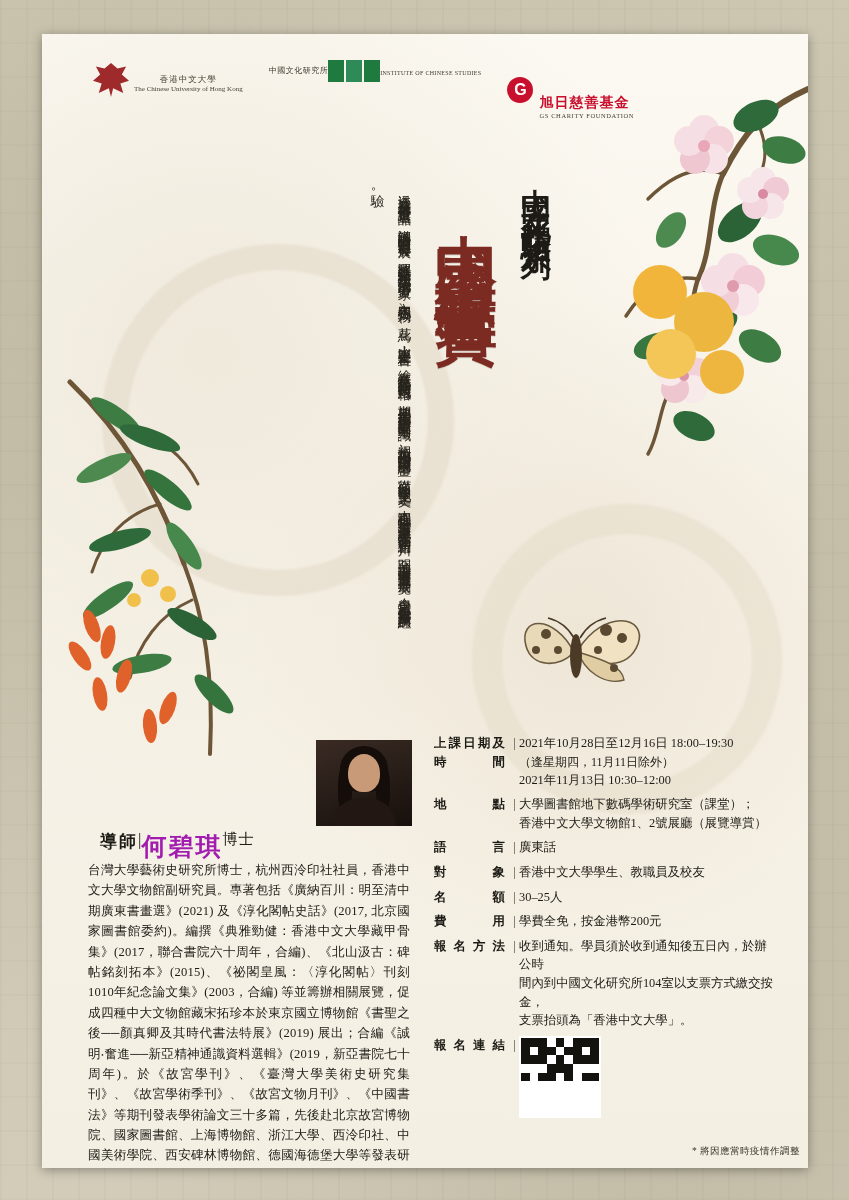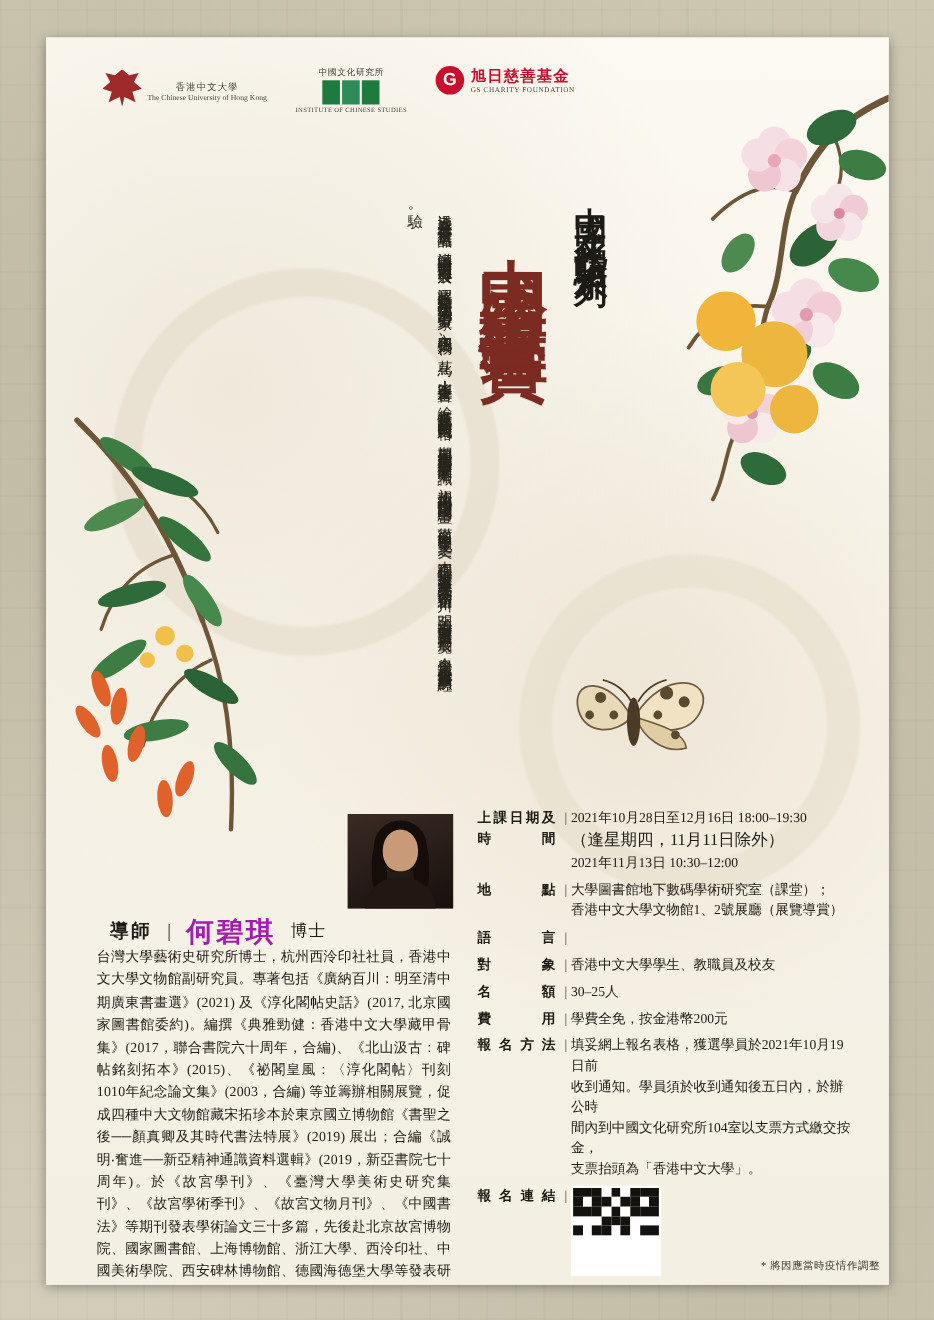--- a/index.html
+++ b/index.html
@@ -53,35 +53,35 @@
   .logos{position:absolute;left:46px;top:26px;display:flex;align-items:flex-start;gap:26px;}
   .logo{display:flex;flex-direction:row;align-items:center;}
   .cuhk-mark{width:46px;height:46px;position:relative;}
   .cuhk-mark .bird{
     position:absolute;left:5px;top:3px;width:36px;height:34px;
     background:#9e2a2b;
     clip-path:polygon(50% 0%,68% 16%,92% 10%,80% 34%,100% 52%,76% 60%,84% 88%,56% 74%,50% 100%,44% 74%,16% 88%,24% 60%,0% 52%,20% 34%,8% 10%,32% 16%);
   }
   .cuhk-caption{font-size:7px;color:#4a4336;margin-top:2px;line-height:1.25;text-align:center;}
   .cuhk-caption .cn{font-size:8.5px;letter-spacing:1px;}
-  .ics{display:flex;flex-direction:column;align-items:center;}
+  .ics{display:flex;flex-direction:row;align-items:center;}
   .ics-cn{font-size:8px;color:#3f3a2f;letter-spacing:.5px;margin-bottom:2px;}
   .ics-blocks{display:flex;gap:2px;}
   .ics-blocks span{display:block;width:16px;height:22px;background:#1f7a3f;}
   .ics-blocks span:nth-child(2){background:#2e8b57;}
   .ics-blocks span:nth-child(3){background:#1f7a3f;}
   .ics-en{font-size:6px;color:#3f3a2f;letter-spacing:.3px;margin-top:3px;}
   .gs{display:flex;align-items:center;gap:6px;}
   .gs-badge{
     width:26px;height:26px;border-radius:50%;
     background:#c8102e;color:#fff;font-size:16px;font-weight:bold;
     display:flex;align-items:center;justify-content:center;
     font-family:"Liberation Sans",sans-serif;
   }
-  .gs-text .cn{font-size:14px;color:#c8102e;font-weight:bold;letter-spacing:1px;}
+  .gs-text .cn{font-size:14px;color:#c8102e;font-weight:bold;letter-spacing:1px;margin-top:34px;}
   .gs-text .en{font-size:6.5px;color:#4a4336;letter-spacing:.6px;}
 
   
   .art{position:absolute;pointer-events:none;}
 
   
   #art-topright{right:0;top:20px;width:300px;height:420px;}
   
   #art-left{left:22px;top:330px;width:270px;height:400px;}
   
@@ -127,21 +127,21 @@
   .portrait .hair3{
     position:absolute;left:60px;top:26px;width:14px;height:46px;border-radius:40%;
     background:#140d0a;
   }
   .portrait .body{
     position:absolute;left:16px;top:58px;width:64px;height:36px;border-radius:28px 28px 0 0;
     background:#221713;
   }
   .instructor-line{
     position:absolute;left:58px;top:796px;width:300px;
-    display:flex;align-items:center;gap:14px;
+    display:flex;align-items:flex-start;gap:0;
   }
   .instructor-line .lbl{font-size:17px;color:#1d1b16;font-weight:bold;letter-spacing:2px;}
   .instructor-line .bar{font-size:17px;color:#1d1b16;}
   .instructor-line .nm{font-size:25px;color:#a21caf;font-weight:bold;letter-spacing:2px;}
   .instructor-line .deg{font-size:15px;color:#1d1b16;letter-spacing:1px;}
   .bio{
     position:absolute;left:46px;top:826px;width:322px;
     font-size:12.6px;line-height:1.62;color:#1d1b16;text-align:justify;letter-spacing:.2px;
   }
 
@@ -151,21 +151,21 @@
     font-size:12.4px;color:#1d1b16;
   }
   .drow{display:flex;margin-bottom:6px;line-height:1.5;}
   .dlabel{
     width:72px;flex:0 0 72px;text-align:justify;text-align-last:justify;
     font-weight:bold;letter-spacing:1px;padding-right:4px;
   }
   .dsep{flex:0 0 9px;text-align:center;color:#4a4336;}
   .dval{flex:1;}
   .dval .em{font-weight:normal;}
-  .dval .small{font-size:15px;}
+  .dval .small{font-size:12px;}
   .dval .line{display:block;}
   .qr-row{display:flex;align-items:flex-start;margin-top:2px;}
   .qr-box{
     width:78px;height:78px;background:#fff;
     display:grid;grid-template-columns:repeat(9,1fr);grid-template-rows:repeat(9,1fr);
     border:2px solid #fff;
   }
   .qr-box i{background:#14120e;}
   .qr-box i.off{background:#fff;}
   .footnote{
@@ -367,20 +367,23 @@
           <div class="dlabel">地點</div>
           <div class="dsep">|</div>
           <div class="dval">
             <span class="line em">大學圖書館地下數碼學術研究室（課堂）；</span>
             <span class="line em">香港中文大學文物館1、2號展廳（展覽導賞）</span>
           </div>
         </div>
         <div class="drow">
           <div class="dlabel">語言</div>
           <div class="dsep">|</div>
+          <div class="dval">
+            <span class="line em">廣東話</span>
+          </div>
         </div>
         <div class="drow">
           <div class="dlabel">對象</div>
           <div class="dsep">|</div>
           <div class="dval">
             <span class="line em">香港中文大學學生、教職員及校友</span>
           </div>
         </div>
         <div class="drow">
           <div class="dlabel">名額</div>
@@ -393,21 +396,20 @@
           <div class="dlabel">費用</div>
           <div class="dsep">|</div>
           <div class="dval">
             <span class="line em">學費全免，按金港幣200元</span>
           </div>
         </div>
         <div class="drow">
           <div class="dlabel">報名方法</div>
           <div class="dsep">|</div>
           <div class="dval">
-            <span class="line em">填妥網上報名表格，獲選學員於2021年10月19日前</span>
             <span class="line em">收到通知。學員須於收到通知後五日內，於辦公時</span>
             <span class="line em">間內到中國文化研究所104室以支票方式繳交按金，</span>
             <span class="line em">支票抬頭為「香港中文大學」。</span>
           </div>
         </div>
       </div>
 
     <div class="drow qr-row">
       <div class="dlabel">報名連結</div>
       <div class="dsep">|</div>

